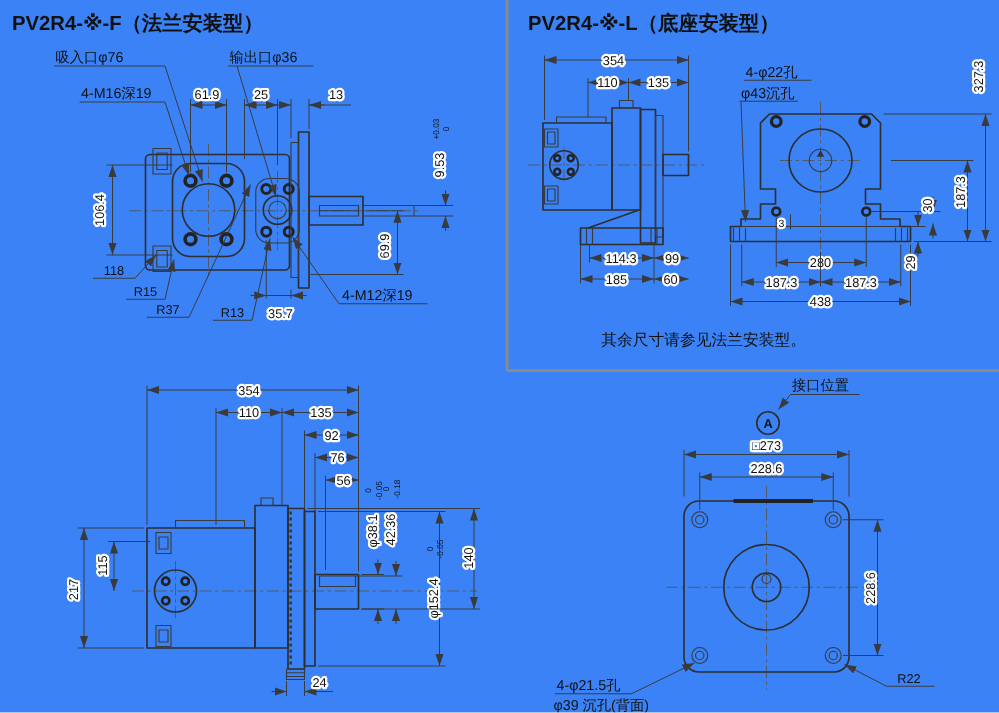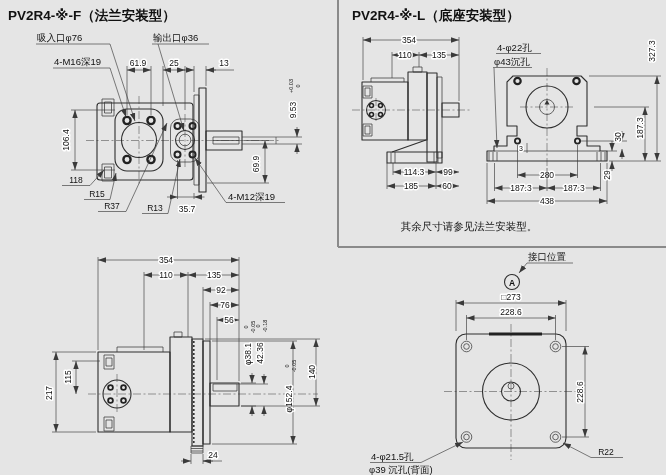--- a/index.html
+++ b/index.html
@@ -1,16 +1,16 @@
 <!DOCTYPE html>
 <html><head>
 <meta charset="utf-8">
 <style>
   html,body{margin:0;padding:0;background:#fff;}
-  .stage{position:relative;width:666px;height:475px;background:#e5e5e5;overflow:hidden;
+  .stage{position:relative;width:666px;height:475px;background:#3b82f6;overflow:hidden;
          font-family:"Liberation Sans","DejaVu Sans",sans-serif;}
   svg text{fill:#111;}
   .title{font-size:13.5px;font-weight:bold;}
   .lbl{font-size:9.5px;}
   .note{font-size:10.5px;}
   .dim{font-size:8.5px;}
   .dimS{font-size:7px;}
   .tol{font-size:5.5px;}
   .halo{paint-order:stroke;stroke:#ffffff;stroke-width:3px;stroke-linejoin:round;}
   .ol{fill:none;stroke:#2e2e2e;stroke-width:1.1;stroke-linejoin:round;}

